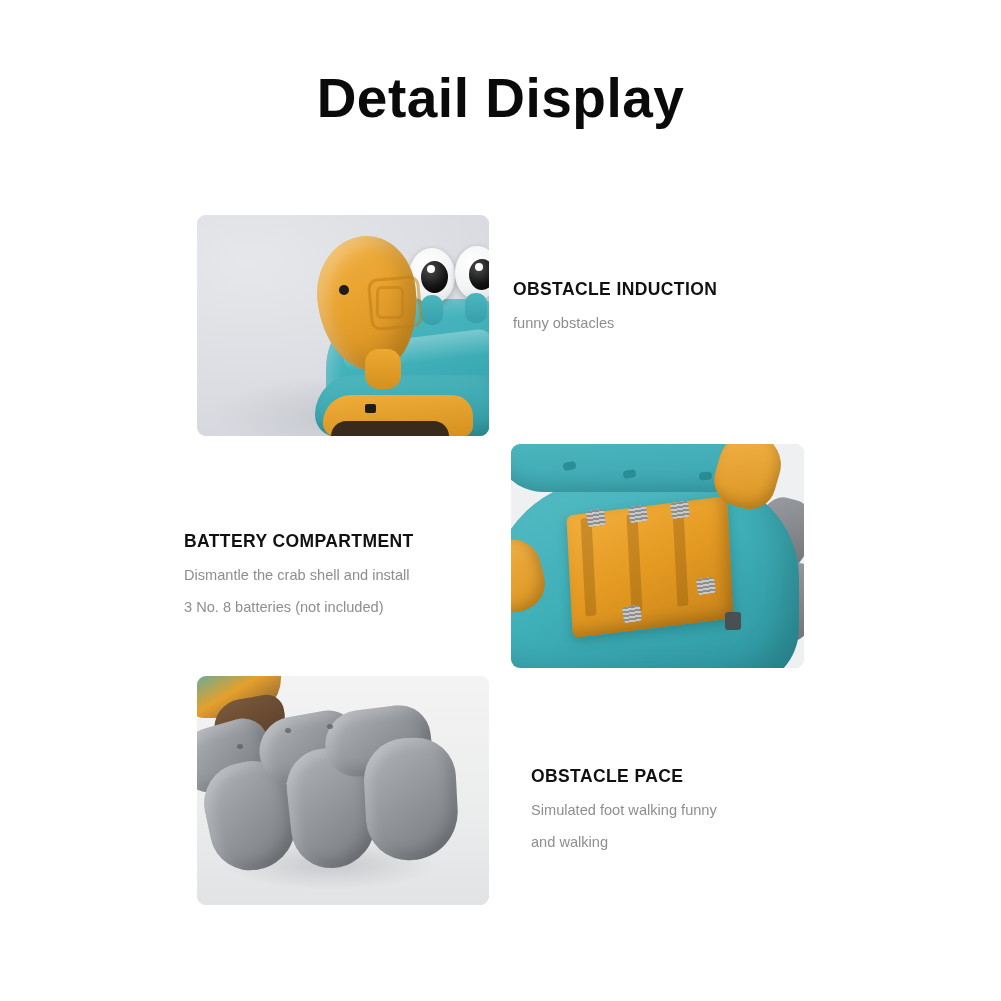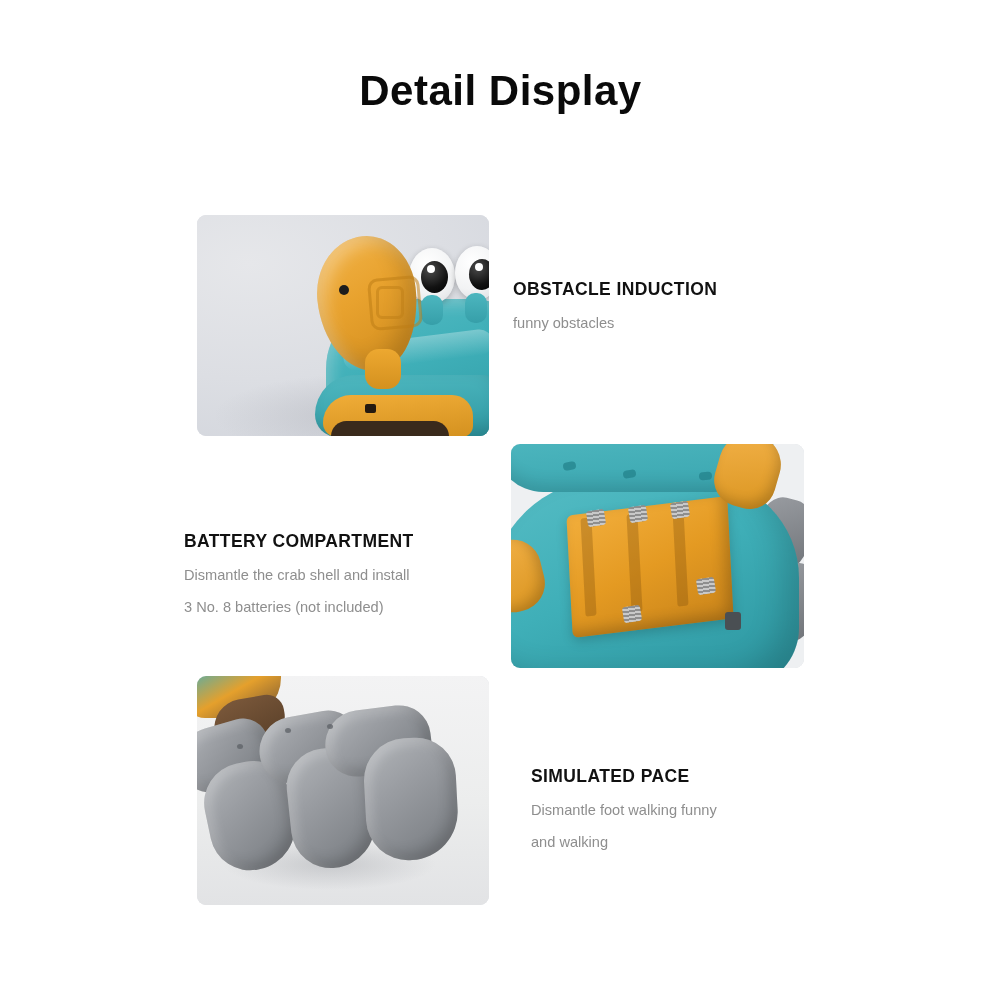--- a/index.html
+++ b/index.html
@@ -15,21 +15,21 @@
     position: relative;
   }
 
   
   .page-title {
     position: absolute;
     left: 0;
     top: 68px;
     width: 1001px;
     text-align: center;
-    font-size: 42px;
+    font-size: 55px;
     font-weight: bold;
     letter-spacing: 0.5px;
     color: #0a0a0a;
     line-height: 1.1;
   }
 
   
   .feature-block { position: absolute; }
 
   .photo {
@@ -371,18 +371,18 @@
     <div class="gleg b1"></div>
     <div class="gleg b2"></div>
     <div class="gleg c1"></div>
     <div class="gleg c2"></div>
     <div class="joint-dot d1"></div>
     <div class="joint-dot d2"></div>
     <div class="joint-dot d3"></div>
   </div>
 
   <div class="text-col" style="left:531px; top:760px; width:300px;">
-    <div class="feature-heading">SIMULATED PACE</div>
-    <div class="feature-desc">Dismantle foot walking funny</div>
+    <div class="feature-heading">OBSTACLE PACE</div>
+    <div class="feature-desc">Simulated foot walking funny</div>
     <div class="feature-desc">and walking</div>
   </div>
 
 </div>
 
 </body></html>

